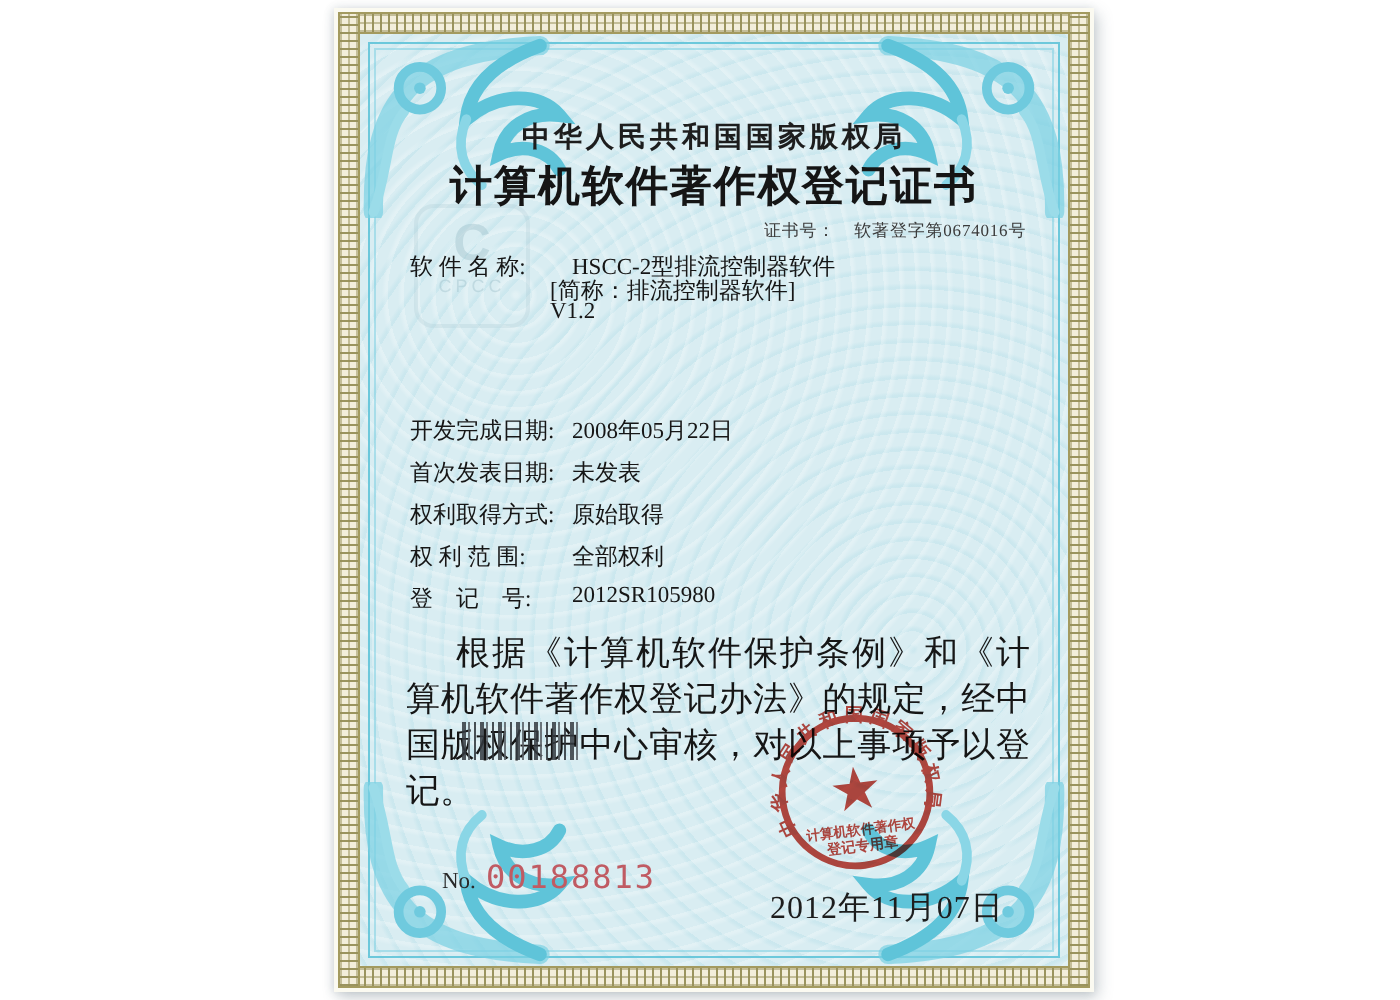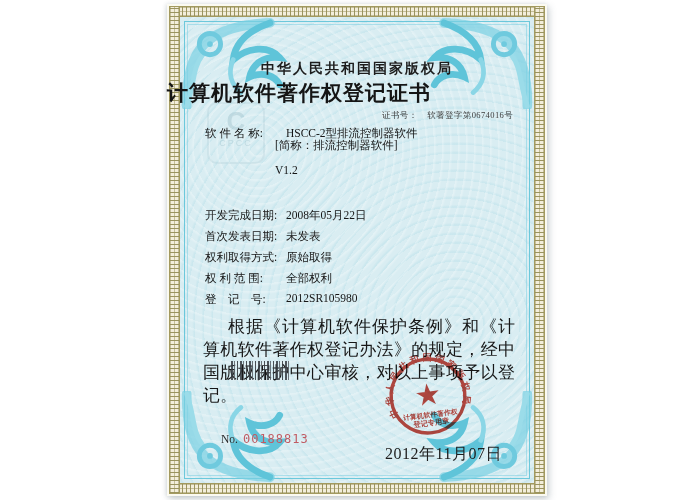--- a/index.html
+++ b/index.html
@@ -39,42 +39,42 @@
   
   .wm{position:absolute;left:40px;top:98px;width:54px;height:58px;opacity:.5;
       border:2px solid rgba(170,200,210,.55);border-radius:10px;text-align:center;
       color:rgba(150,185,196,.75);}
   .wm-c{font-size:26px;line-height:34px;font-weight:bold;font-family:"Liberation Sans",sans-serif;}
   .wm-t{font-size:9px;letter-spacing:2px;font-family:"Liberation Sans",sans-serif;}
 
   
   .authority{position:absolute;top:56px;left:0;width:100%;text-align:center;
       font-size:14px;font-weight:bold;letter-spacing:2px;color:#1d1d1d;}
-  .title{position:absolute;top:75px;left:0;width:100%;text-align:left;
+  .title{position:absolute;top:75px;left:0;width:100%;text-align:center;
       font-size:21px;font-weight:bold;letter-spacing:1px;color:#151515;}
   .certno{position:absolute;top:106px;left:215px;font-size:8.5px;color:#3a3a3a;letter-spacing:.4px;}
   .certno .certno-val{margin-left:7px;text-align:right;}
 
   
   .row{position:absolute;left:38px;display:flex;font-size:11.5px;color:#161616;white-space:nowrap;}
   .row .lbl{width:69px;flex:none;}
   .row .val{margin-left:12px;}
   .subrow{position:absolute;left:108px;font-size:11.5px;color:#161616;white-space:nowrap;}
 
   
   .statement{position:absolute;left:36px;top:311px;width:312px;font-size:17px;line-height:23px;
       color:#161616;text-indent:25px;text-align:justify;}
 
   
   .barcode{position:absolute;left:64px;top:357px;width:58px;height:19px;opacity:.85;
       background:repeating-linear-gradient(90deg,#343a40 0 2px,rgba(0,0,0,0) 2px 3px,#596066 3px 4px,
                  rgba(0,0,0,0) 4px 6px,#2d3338 6px 7px,rgba(0,0,0,0) 7px 9px);}
   .serial{position:absolute;left:54px;top:425px;white-space:nowrap;}
   .serial-lbl{font-size:11.5px;color:#2a2a2a;}
-  .serial-val{font-size:12px;color:#c05b63;letter-spacing:1px;margin-left:5px;
+  .serial-val{font-size:16px;color:#c05b63;letter-spacing:1px;margin-left:5px;
       font-family:"DejaVu Sans Mono",monospace;}
 
   
   .seal{position:absolute;left:220px;top:351px;width:82px;height:82px;transform:rotate(-7deg);
         opacity:.92;mix-blend-mode:multiply;}
   .seal svg{width:100%;height:100%;overflow:visible;}
   .seal .ring{stroke:#c33a31;}
   .seal text{fill:#c33a31;font-family:"Liberation Serif","DejaVu Serif",serif;font-weight:bold;}
   .seal .ring-text{font-size:13.5px;letter-spacing:4px;}
   .seal .star{font-size:38px;}
@@ -158,21 +158,21 @@
     <div class="certno">
       <span>证书号：</span>
       <span class="certno-val">软著登字第0674016号</span>
     </div>
 
     <div class="row" style="top:122px">
       <span class="lbl">软 件 名 称:</span>
       <span class="val">HSCC-2型排流控制器软件</span>
     </div>
     <div class="subrow" style="top:134px">[简称：排流控制器软件]</div>
-    <div class="subrow" style="top:160px">V1.2</div>
+    <div class="subrow" style="top:146px">V1.2</div>
 
 
     <div class="row" style="top:204px">
       <span class="lbl">开发完成日期:</span>
       <span class="val">2008年05月22日</span>
     </div>
 
     <div class="row" style="top:225px">
       <span class="lbl">首次发表日期:</span>
       <span class="val">未发表</span>

